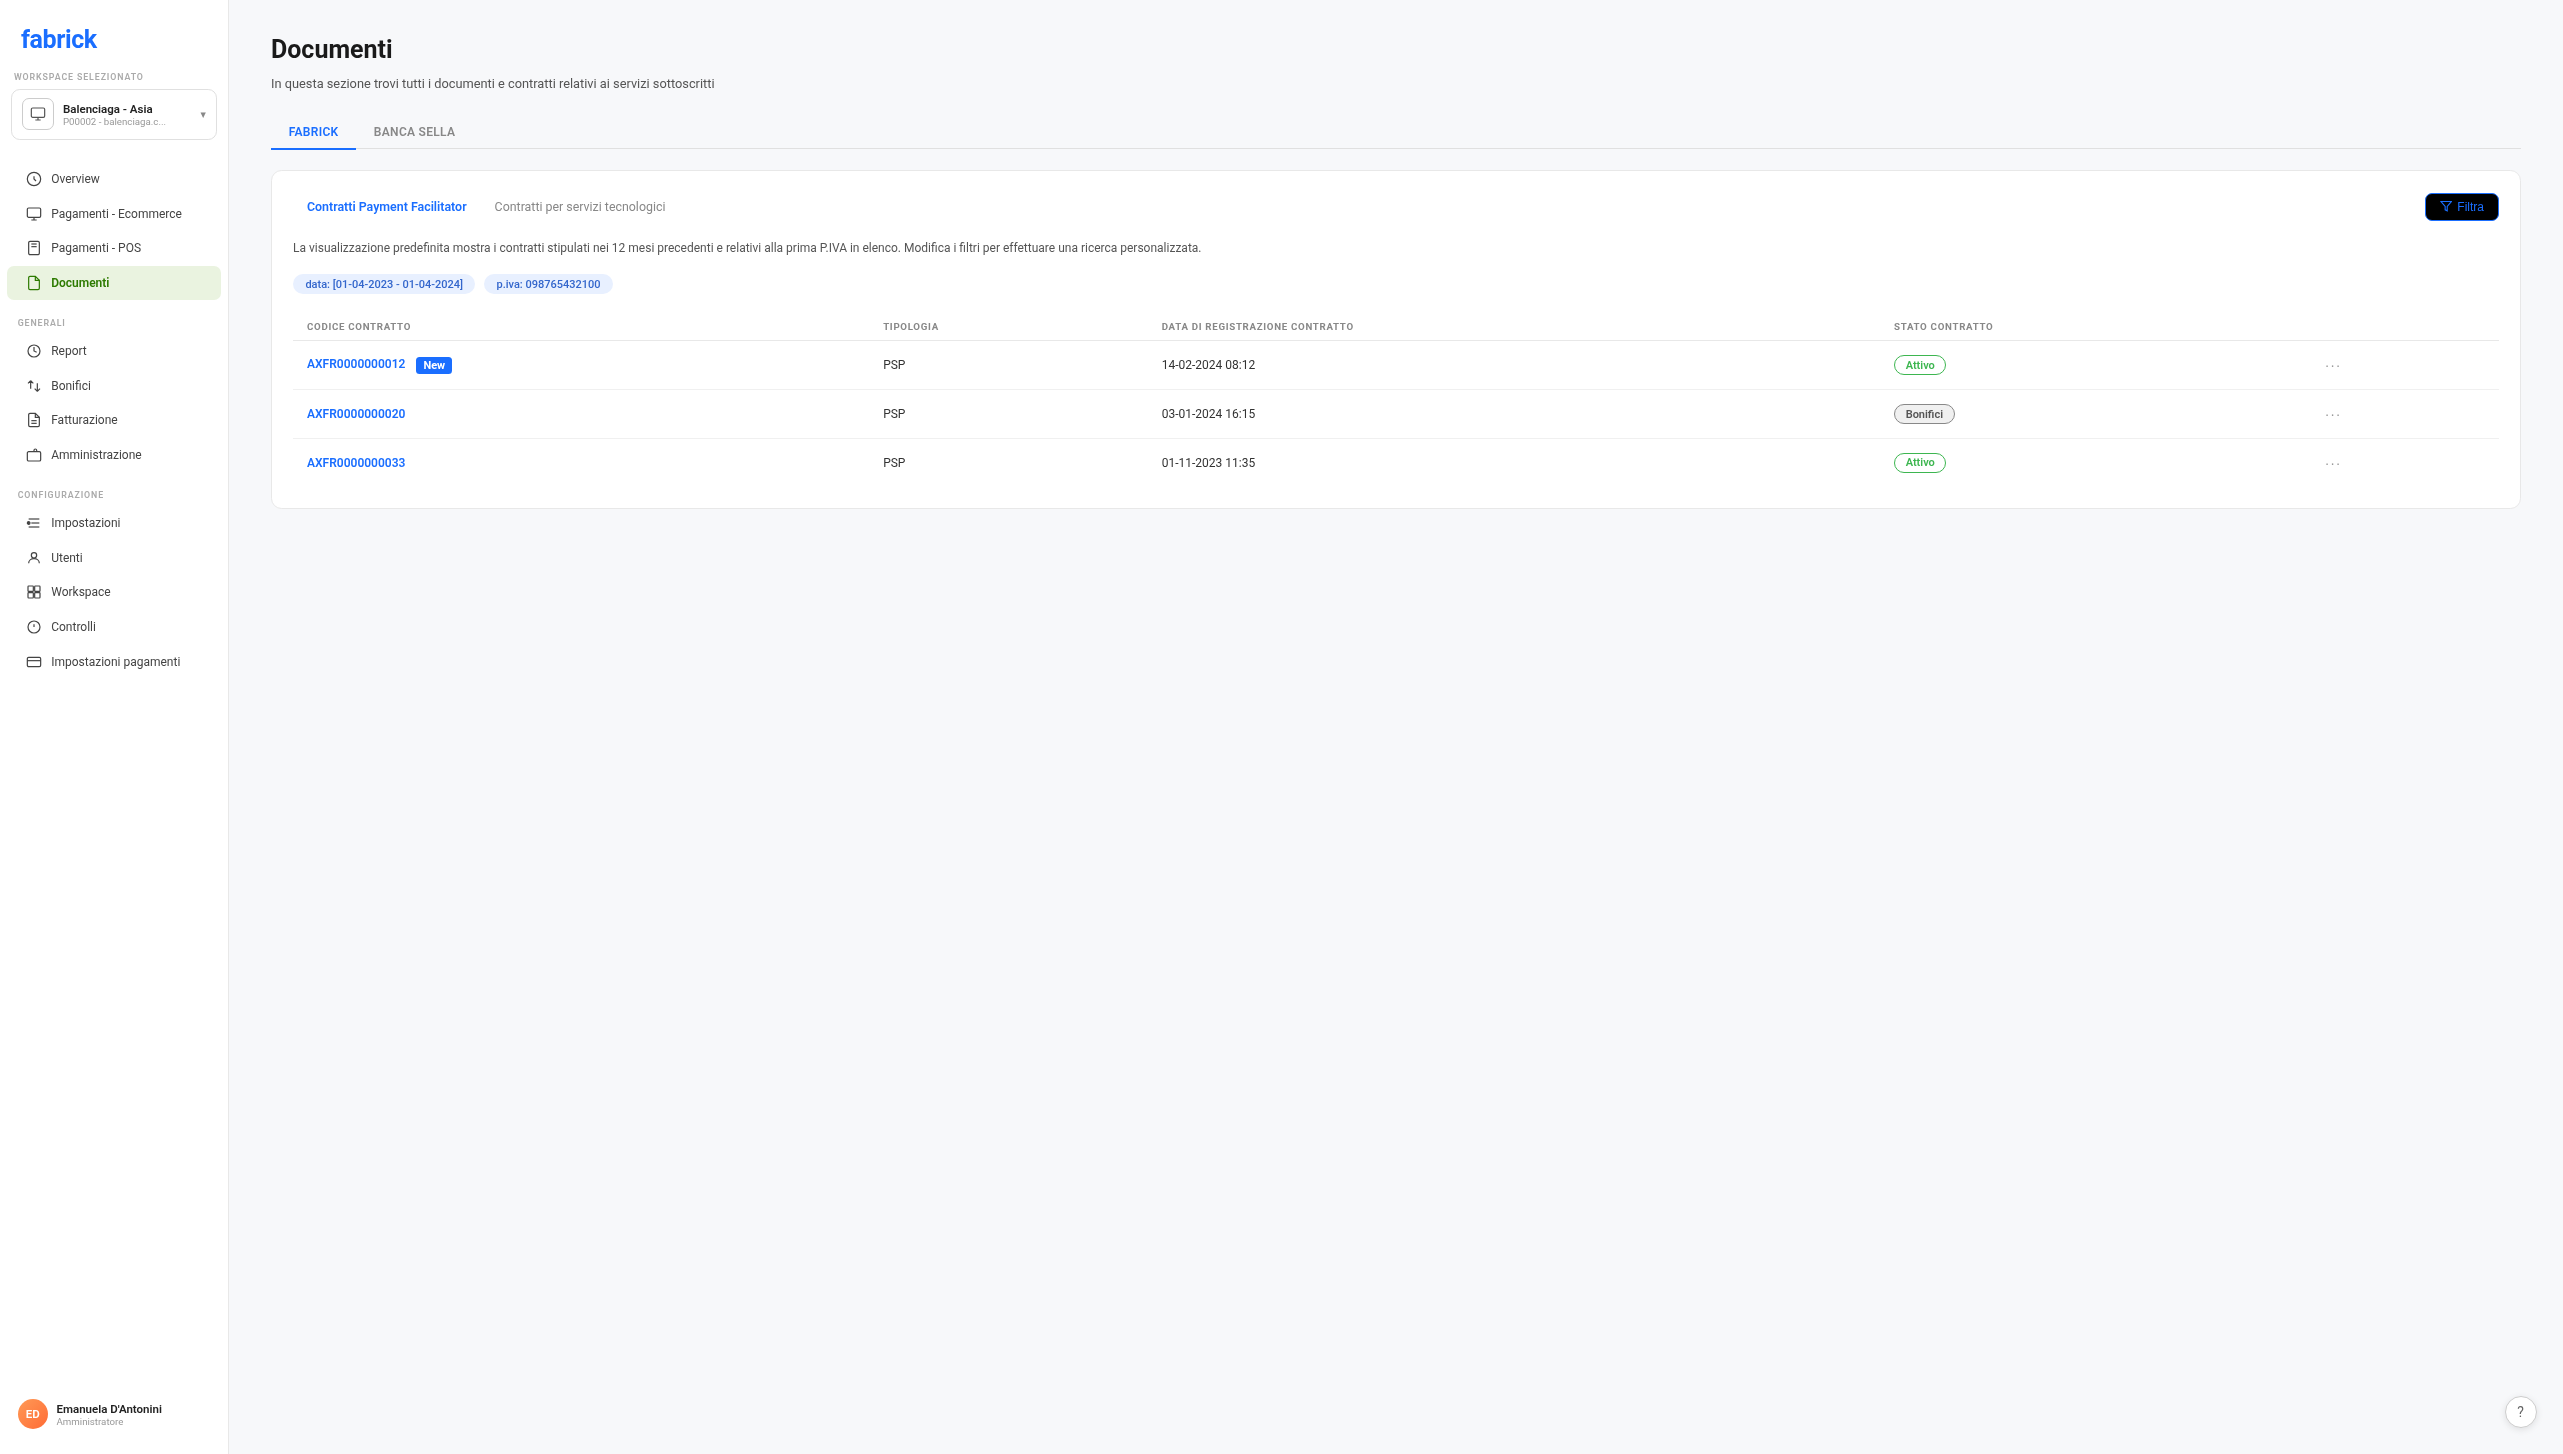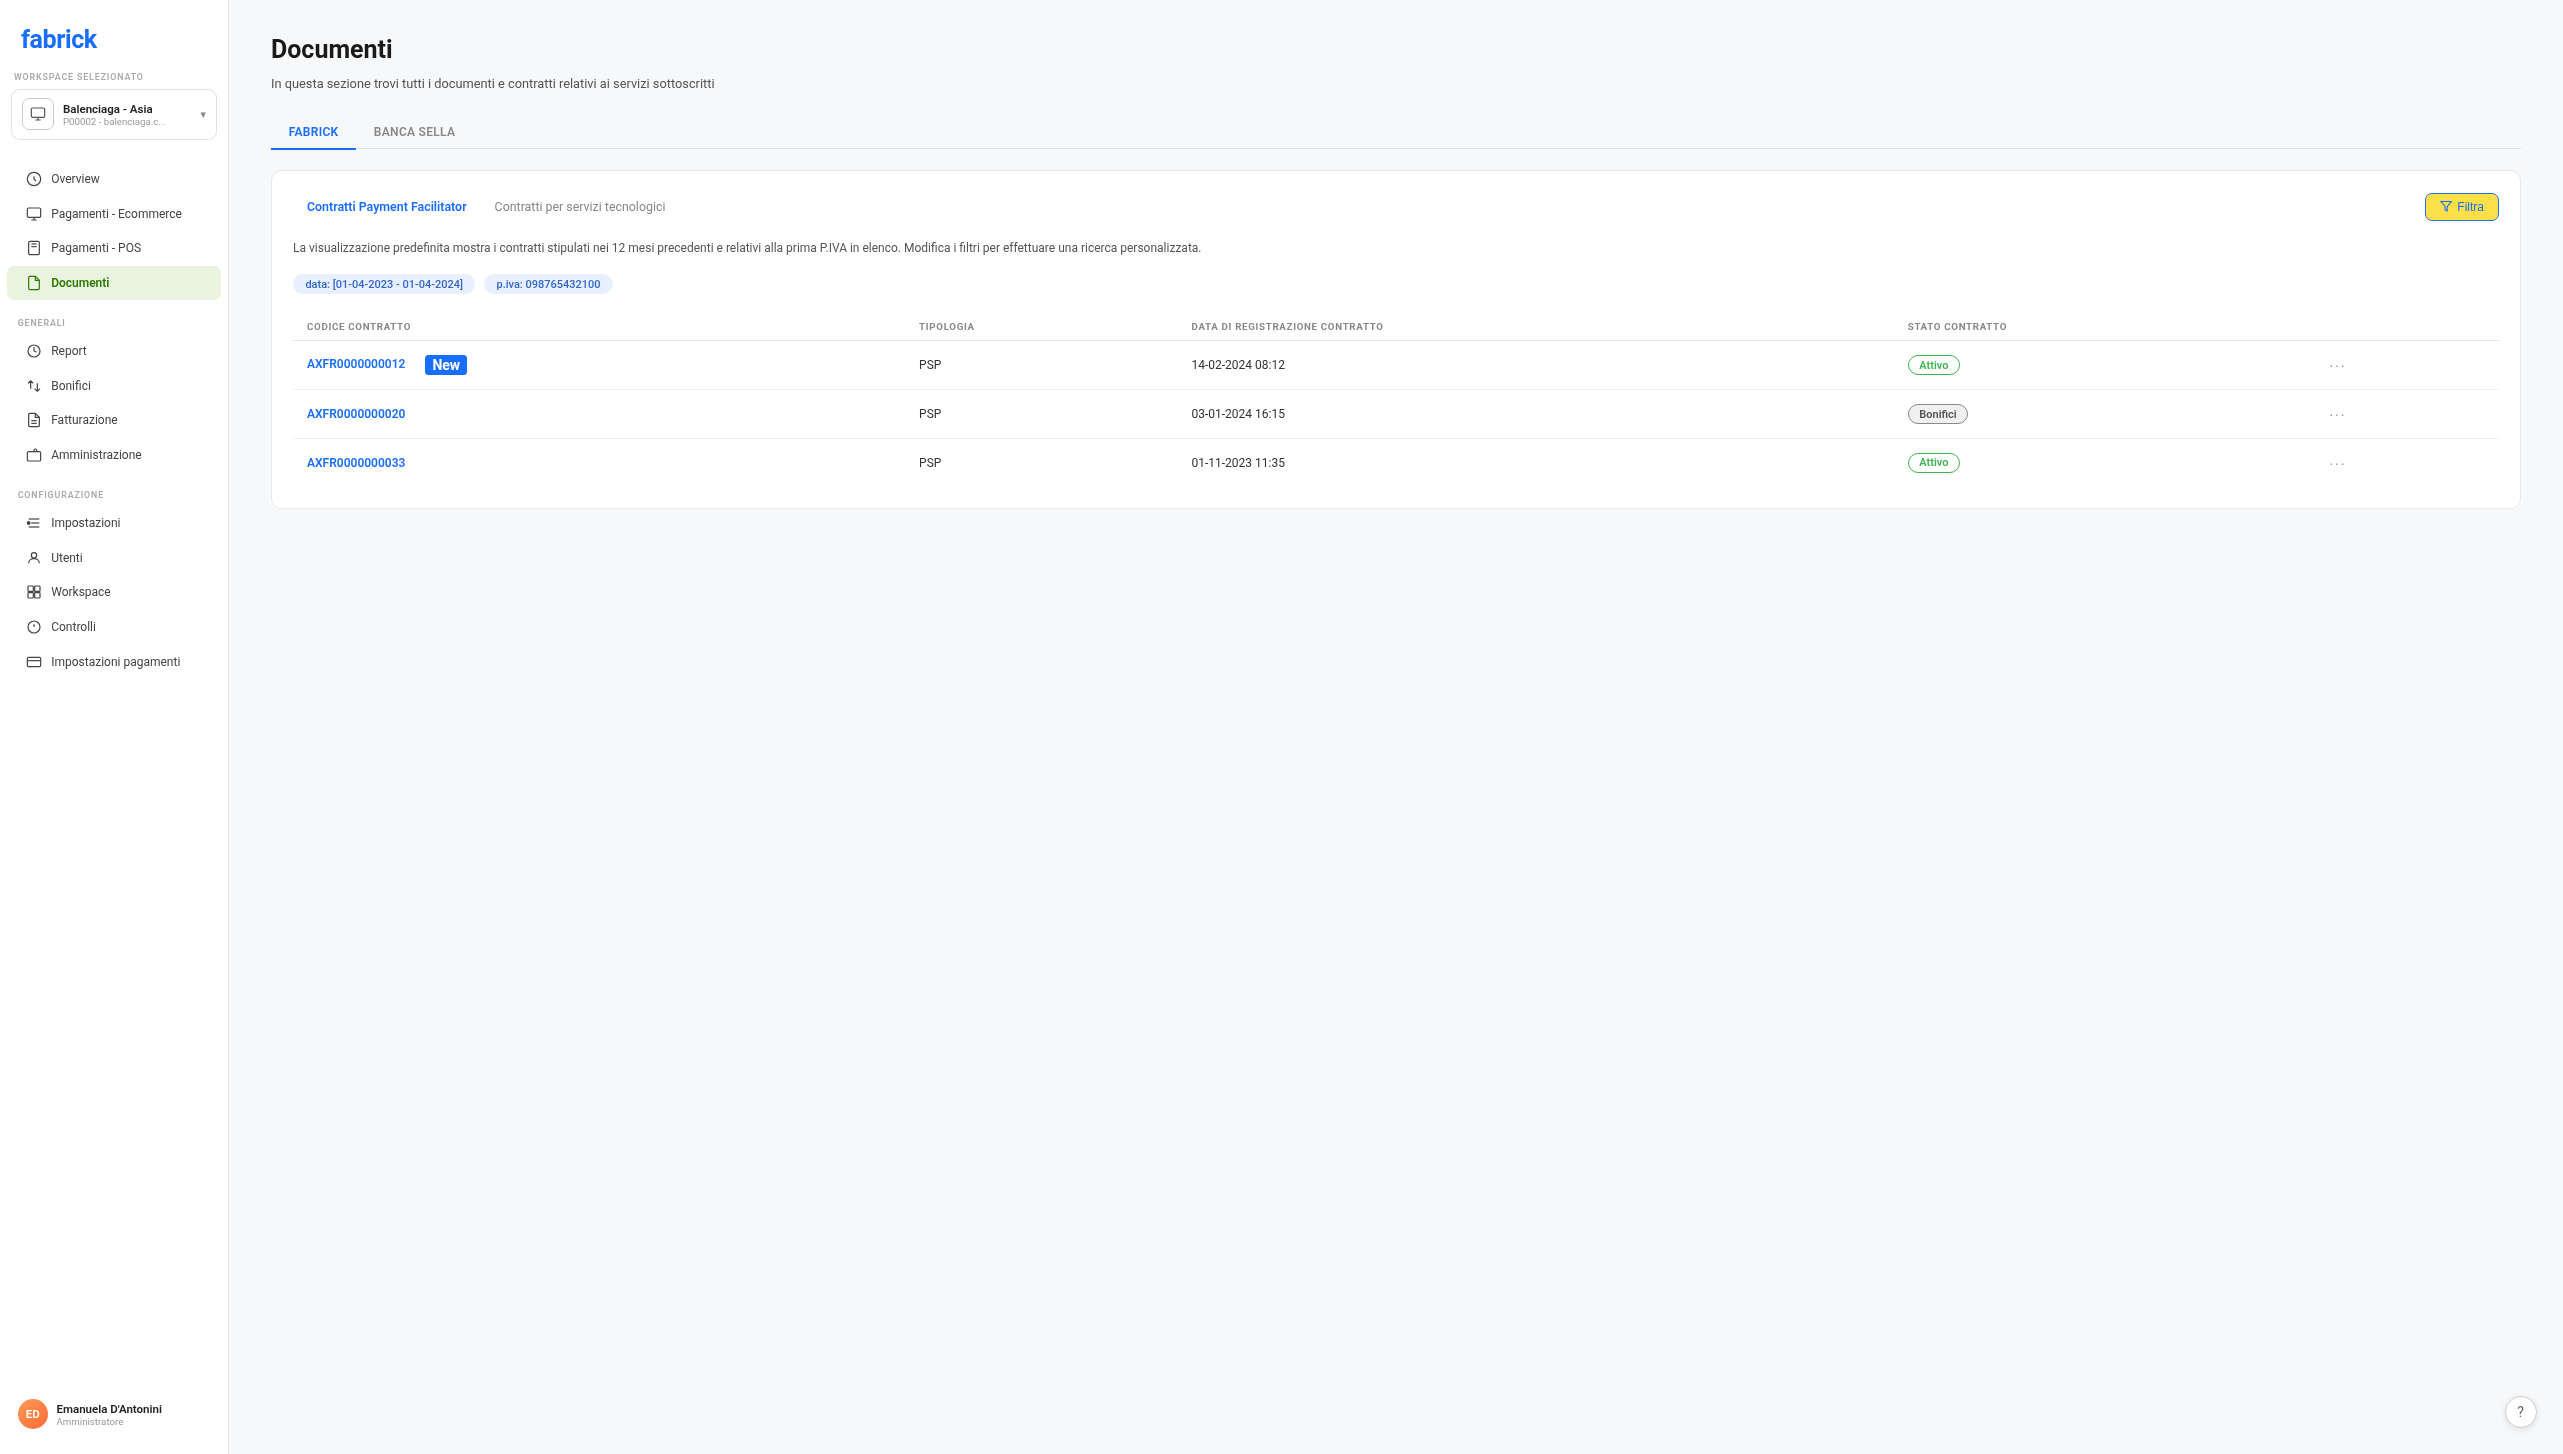--- a/index.html
+++ b/index.html
@@ -185,21 +185,21 @@
       display: flex;
       align-items: center;
       gap: 5.3px;
       padding: 6.2px 14px;
       border: 1.3px solid #1a6eff;
       border-radius: 7px;
       color: #1a6eff;
       font-size: 12px;
       font-weight: 500;
       cursor: pointer;
-      background: #fde047;
+      background: #000000;
     }
 
     .description-text {
       font-size: 12px;
       color: #555;
       margin-bottom: 16px;
       line-height: 1.6;
     }
 
     
@@ -241,25 +241,25 @@
 
     .contract-link {
       color: #1a6eff;
       font-weight: 600;
       cursor: pointer;
     }
     .badge-new {
       display: inline-block;
       background: #1a6eff;
       color: #fff;
-      font-size: 14px;
+      font-size: 11px;
       font-weight: 700;
       border-radius: 3.5px;
       padding: 1.8px 7px;
-      margin-left: 20px;
+      margin-left: 11px;
       vertical-align: middle;
     }
     .status-badge {
       display: inline-block;
       border: 1.3px solid;
       border-radius: 10px;
       padding: 2.6px 10.6px;
       font-size: 11px;
       font-weight: 600;
     }

